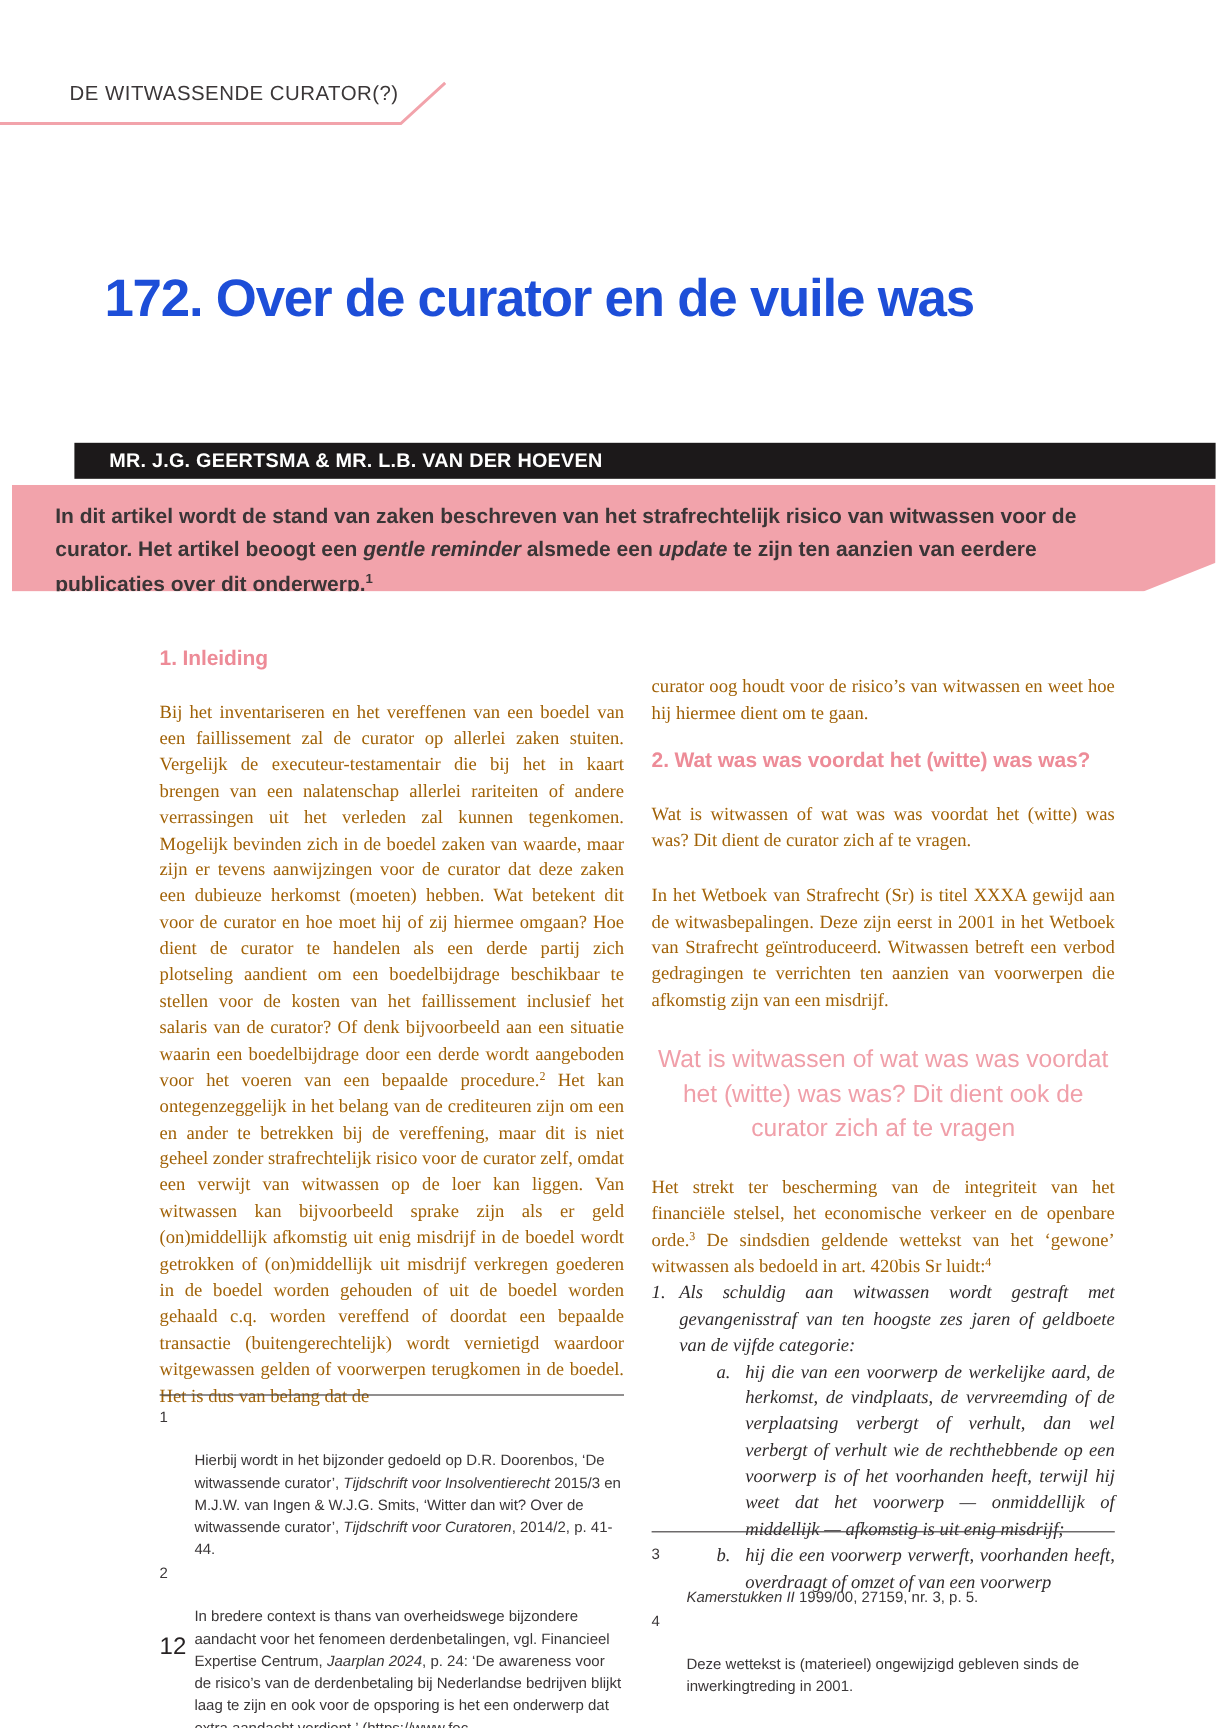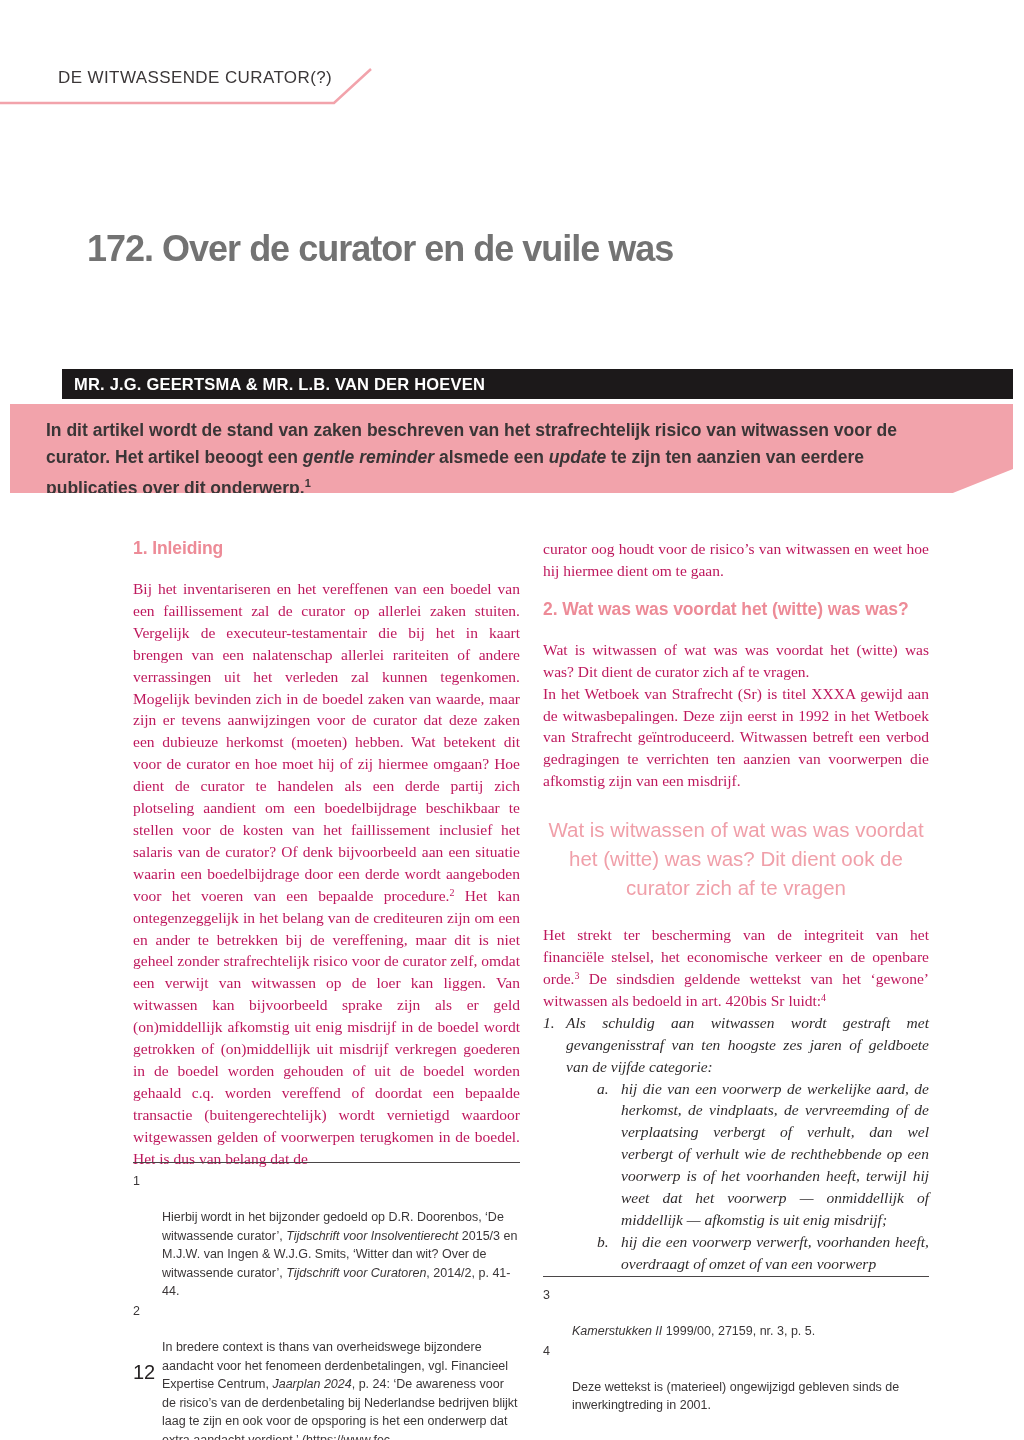--- a/index.html
+++ b/index.html
@@ -16,29 +16,29 @@
   
   .kicker {
     position: absolute; left: 58px; top: 68px;
     font-size: 17px; letter-spacing: 0.4px; color: #3b3738;
   }
   .kicker-line { position: absolute; left: 0; top: 68px; }
 
   
   .title {
     position: absolute; left: 87px; top: 220px; width: 895px;
-    font-size: 36px; line-height: 58px; font-weight: bold;
-    letter-spacing: -1px; color: #737373;
+    font-size: 44px; line-height: 58px; font-weight: bold;
+    letter-spacing: -1px; color: #1d4ed8;
   }
 
   
   .author-bar {
     position: absolute; left: 62px; top: 369px; width: 951px; height: 30px;
     background: #1c191a; color: #ffffff;
-    display: flex; align-items: center; padding-left: 12px;
+    display: flex; align-items: center; padding-left: 29px;
     font-size: 16.5px; font-weight: bold; letter-spacing: 0.2px;
   }
 
   
   .abstract {
     position: absolute; left: 10px; top: 404px; width: 1003px; height: 89px;
     background: #f2a3ab;
     -webkit-clip-path: polygon(0 0, 100% 0, 100% 73%, 94% 100%, 0 100%);
     clip-path: polygon(0 0, 100% 0, 100% 73%, 94% 100%, 0 100%);
   }
@@ -56,22 +56,22 @@
 
   .sec-heading {
     font-size: 17.5px; font-weight: bold; color: #ed8b97;
     letter-spacing: -0.1px; margin-bottom: 19px;
   }
   .sec-heading-2 { margin-top: 17px; white-space: nowrap; }
 
   .body-text {
     font-family: "Liberation Serif", serif;
     font-size: 15.5px; line-height: 21.9px; text-align: justify;
-    color: #be185d;
-    hyphens: auto; -webkit-hyphens: auto;
+    color: #a16207;
+    hyphens: auto; margin-top: 24px; -webkit-hyphens: auto;
   }
   .fn-ref {
     font-size: 10px; line-height: 0; vertical-align: 5px;
     font-family: "Liberation Serif", serif;
   }
 
   .pull-quote {
     margin: 23px 0 22px 0;
     font-size: 20.5px; line-height: 29px; text-align: center;
     color: #f09fa9; font-weight: normal;
@@ -134,21 +134,21 @@
 
   <div class="col col-left">
     <h2 class="sec-heading">1. Inleiding</h2>
     <p class="body-text" lang="nl"><span>Bij het inventariseren en het vereffenen van een boedel van een faillissement zal de curator op allerlei zaken stuiten. Vergelijk de executeur-testamentair die bij het in kaart brengen van een nalatenschap allerlei rariteiten of andere verrassingen uit het verleden zal kunnen tegenkomen. Mogelijk bevinden zich in de boedel zaken van waarde, maar zijn er tevens aanwijzingen voor de curator dat deze zaken een dubieuze herkomst (moeten) hebben. Wat betekent dit voor de curator en hoe moet hij of zij hiermee omgaan? Hoe dient de curator te handelen als een derde partij zich plotseling aandient om een boedelbijdrage beschikbaar te stellen voor de kosten van het faillissement inclusief het salaris van de curator? Of denk bijvoorbeeld aan een situatie waarin een boedelbijdrage door een derde wordt aangeboden voor het voeren van een bepaalde procedure.</span><sup class="fn-ref">2</sup><span> Het kan ontegenzeggelijk in het belang van de crediteuren zijn om een en ander te betrekken bij de vereffening, maar dit is niet geheel zonder strafrechtelijk risico voor de curator zelf, omdat een verwijt van witwassen op de loer kan liggen. Van witwassen kan bijvoorbeeld sprake zijn als er geld (on)middellijk afkomstig uit enig misdrijf in de boedel wordt getrokken of (on)middellijk uit misdrijf verkregen goederen in de boedel worden gehouden of uit de boedel worden gehaald c.q. worden vereffend of doordat een bepaalde transactie (buitengerechtelijk) wordt vernietigd waardoor witgewassen gelden of voorwerpen terugkomen in de boedel. Het is dus van belang dat de</span></p>
   </div>
 
   <div class="col col-right">
     <p class="body-text" lang="nl">curator oog houdt voor de risico’s van witwassen en weet hoe hij hiermee dient om te gaan.</p>
     <h2 class="sec-heading sec-heading-2">2. Wat was was voordat het (witte) was was?</h2>
     <p class="body-text" lang="nl">Wat is witwassen of wat was was voordat het (witte) was was? Dit dient de curator zich af te vragen.</p>
-    <p class="body-text" lang="nl">In het Wetboek van Strafrecht (Sr) is titel XXXA gewijd aan de witwasbepalingen. Deze zijn eerst in 1992 in het Wetboek van Strafrecht geïntroduceerd. Witwassen betreft een verbod gedragingen te verrichten ten aanzien van voorwerpen die afkomstig zijn van een misdrijf.</p>
+    <p class="body-text" lang="nl">In het Wetboek van Strafrecht (Sr) is titel XXXA gewijd aan de witwasbepalingen. Deze zijn eerst in 2001 in het Wetboek van Strafrecht geïntroduceerd. Witwassen betreft een verbod gedragingen te verrichten ten aanzien van voorwerpen die afkomstig zijn van een misdrijf.</p>
     <div class="pull-quote">Wat is witwassen of wat was was voordat het (witte) was was? Dit dient ook de curator zich af te vragen</div>
     <p class="body-text" lang="nl"><span>Het strekt ter bescherming van de integriteit van het financiële stelsel, het economische verkeer en de openbare orde.</span><sup class="fn-ref">3</sup><span> De sindsdien geldende wettekst van het ‘gewone’ witwassen als bedoeld in art. 420bis Sr luidt:</span><sup class="fn-ref">4</sup></p>
 
     <div class="law-list">
       <div class="law-item">
         <span class="law-marker">1.</span>
         <span class="law-text" lang="nl">Als schuldig aan witwassen wordt gestraft met gevangenisstraf van ten hoogste zes jaren of geldboete van de vijfde categorie:</span>
       </div>
       <div class="law-item law-sub">
         <span class="law-marker">a.</span>

